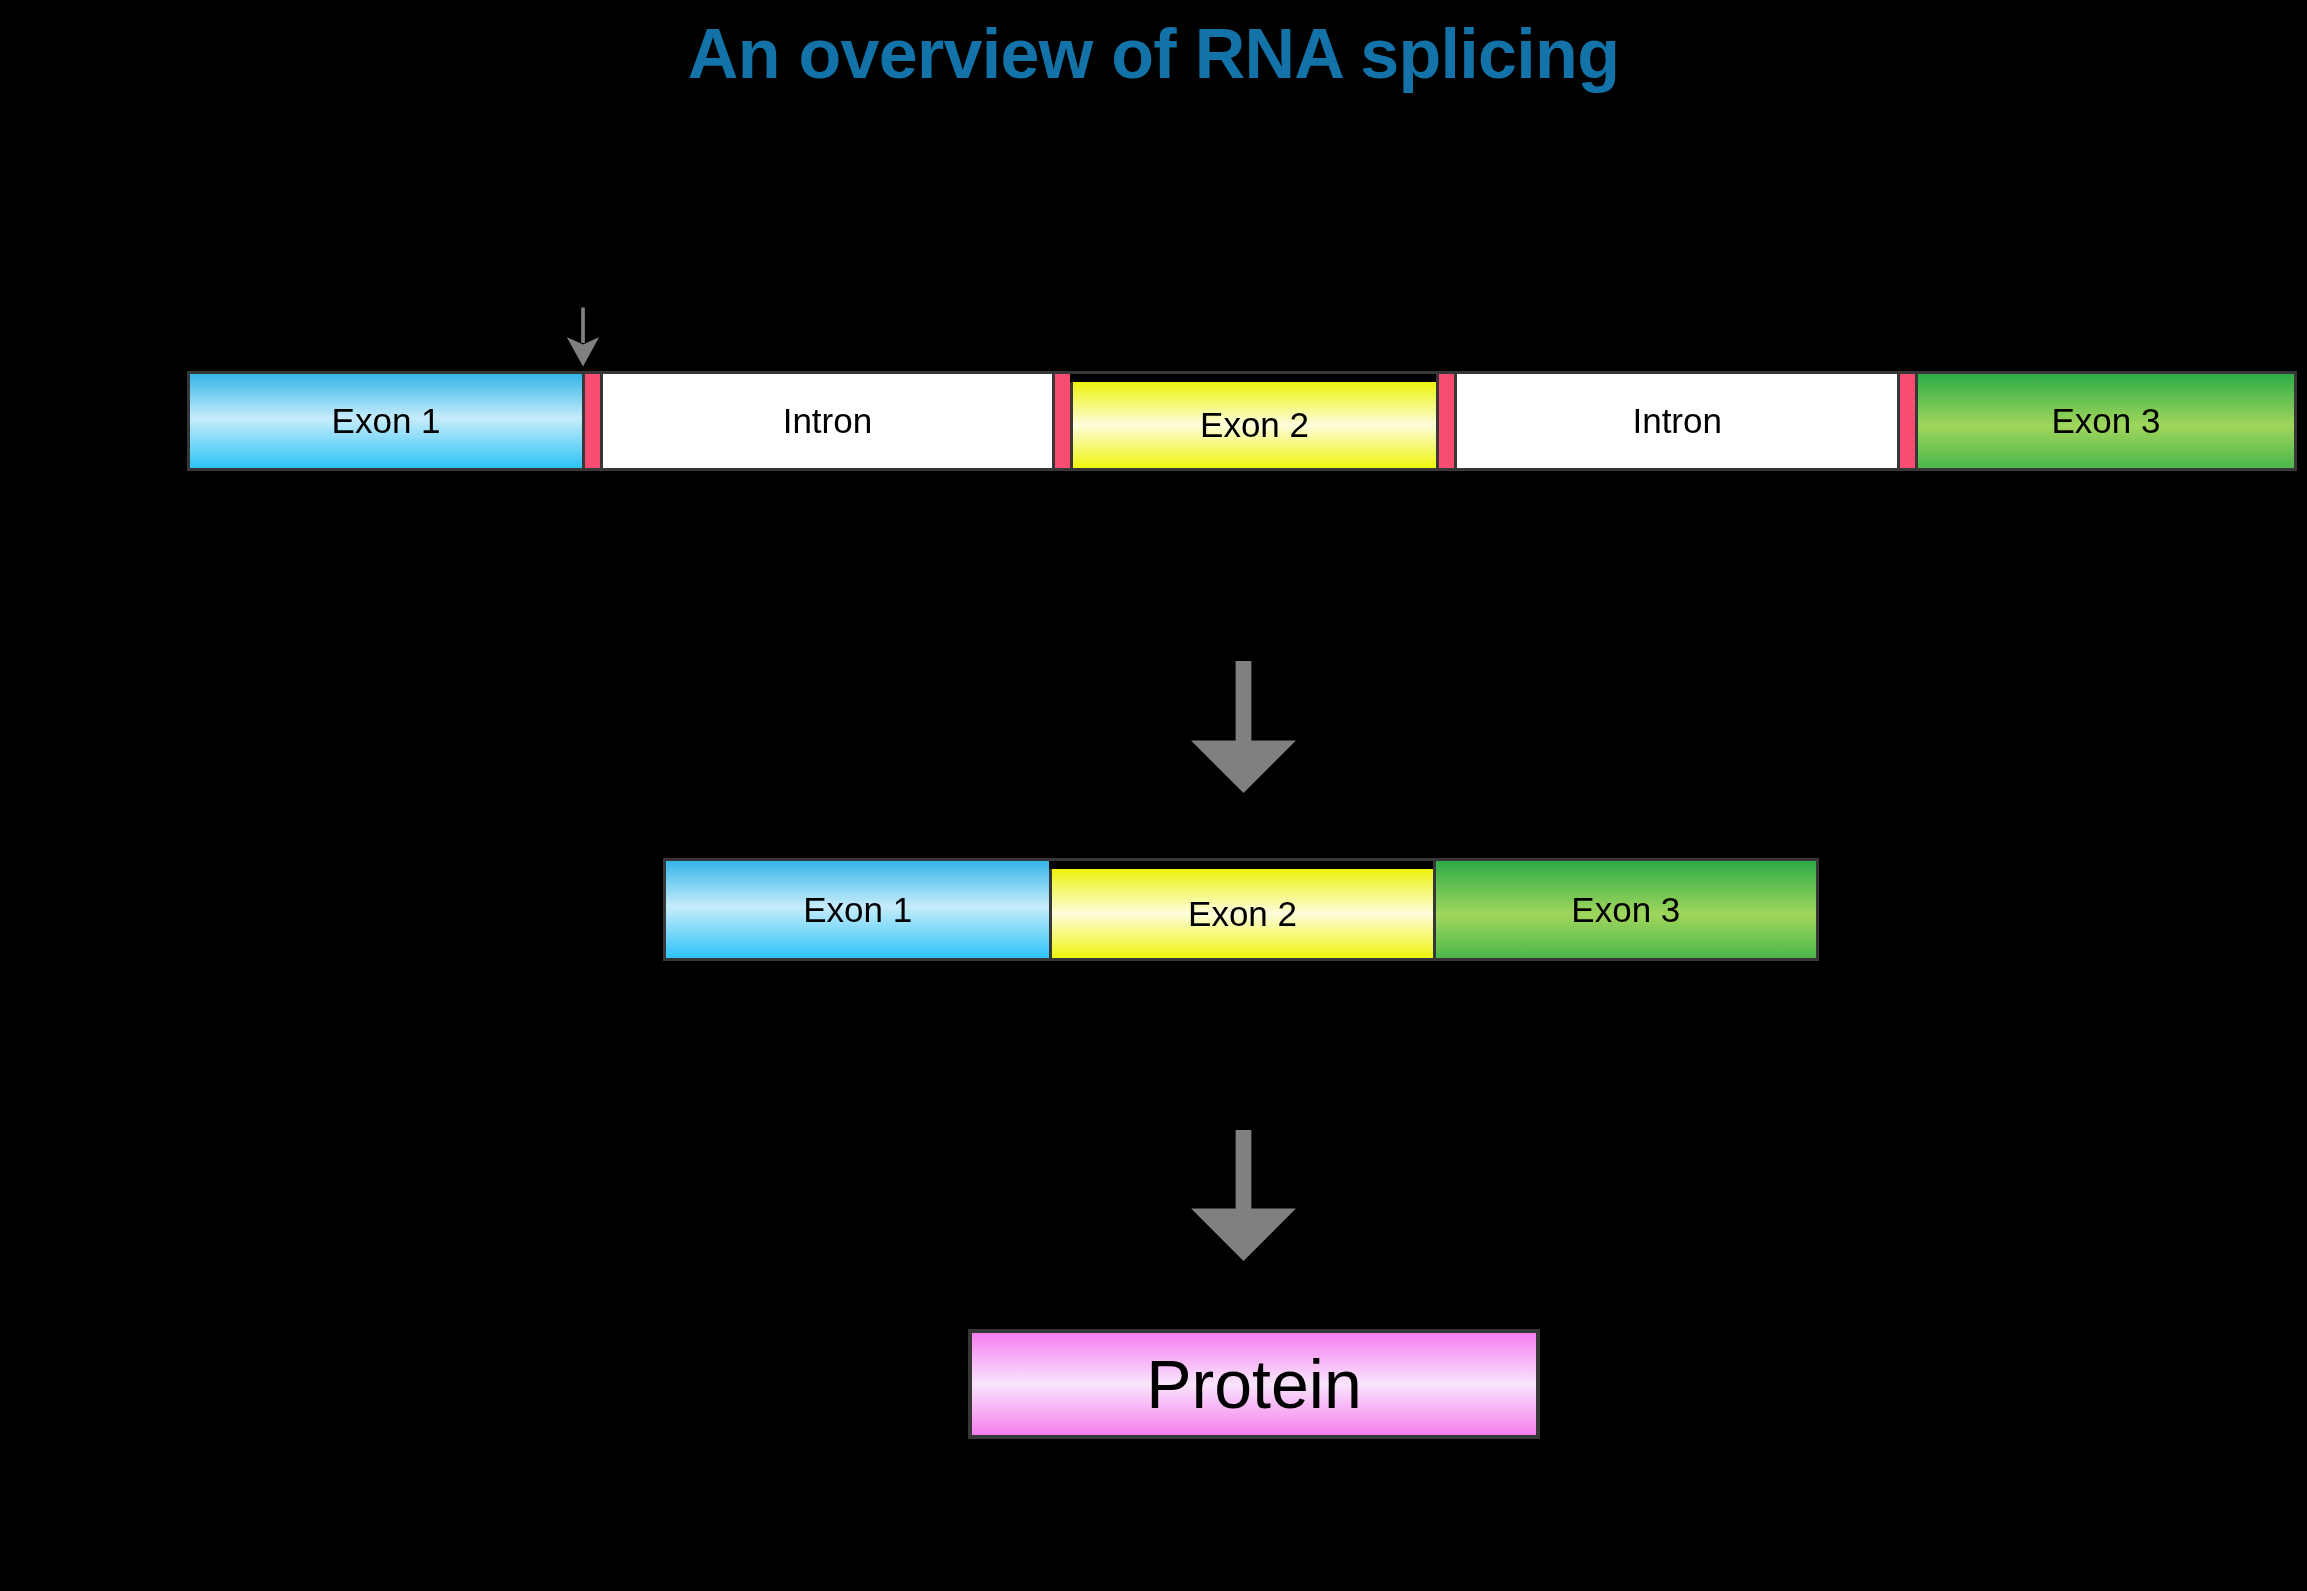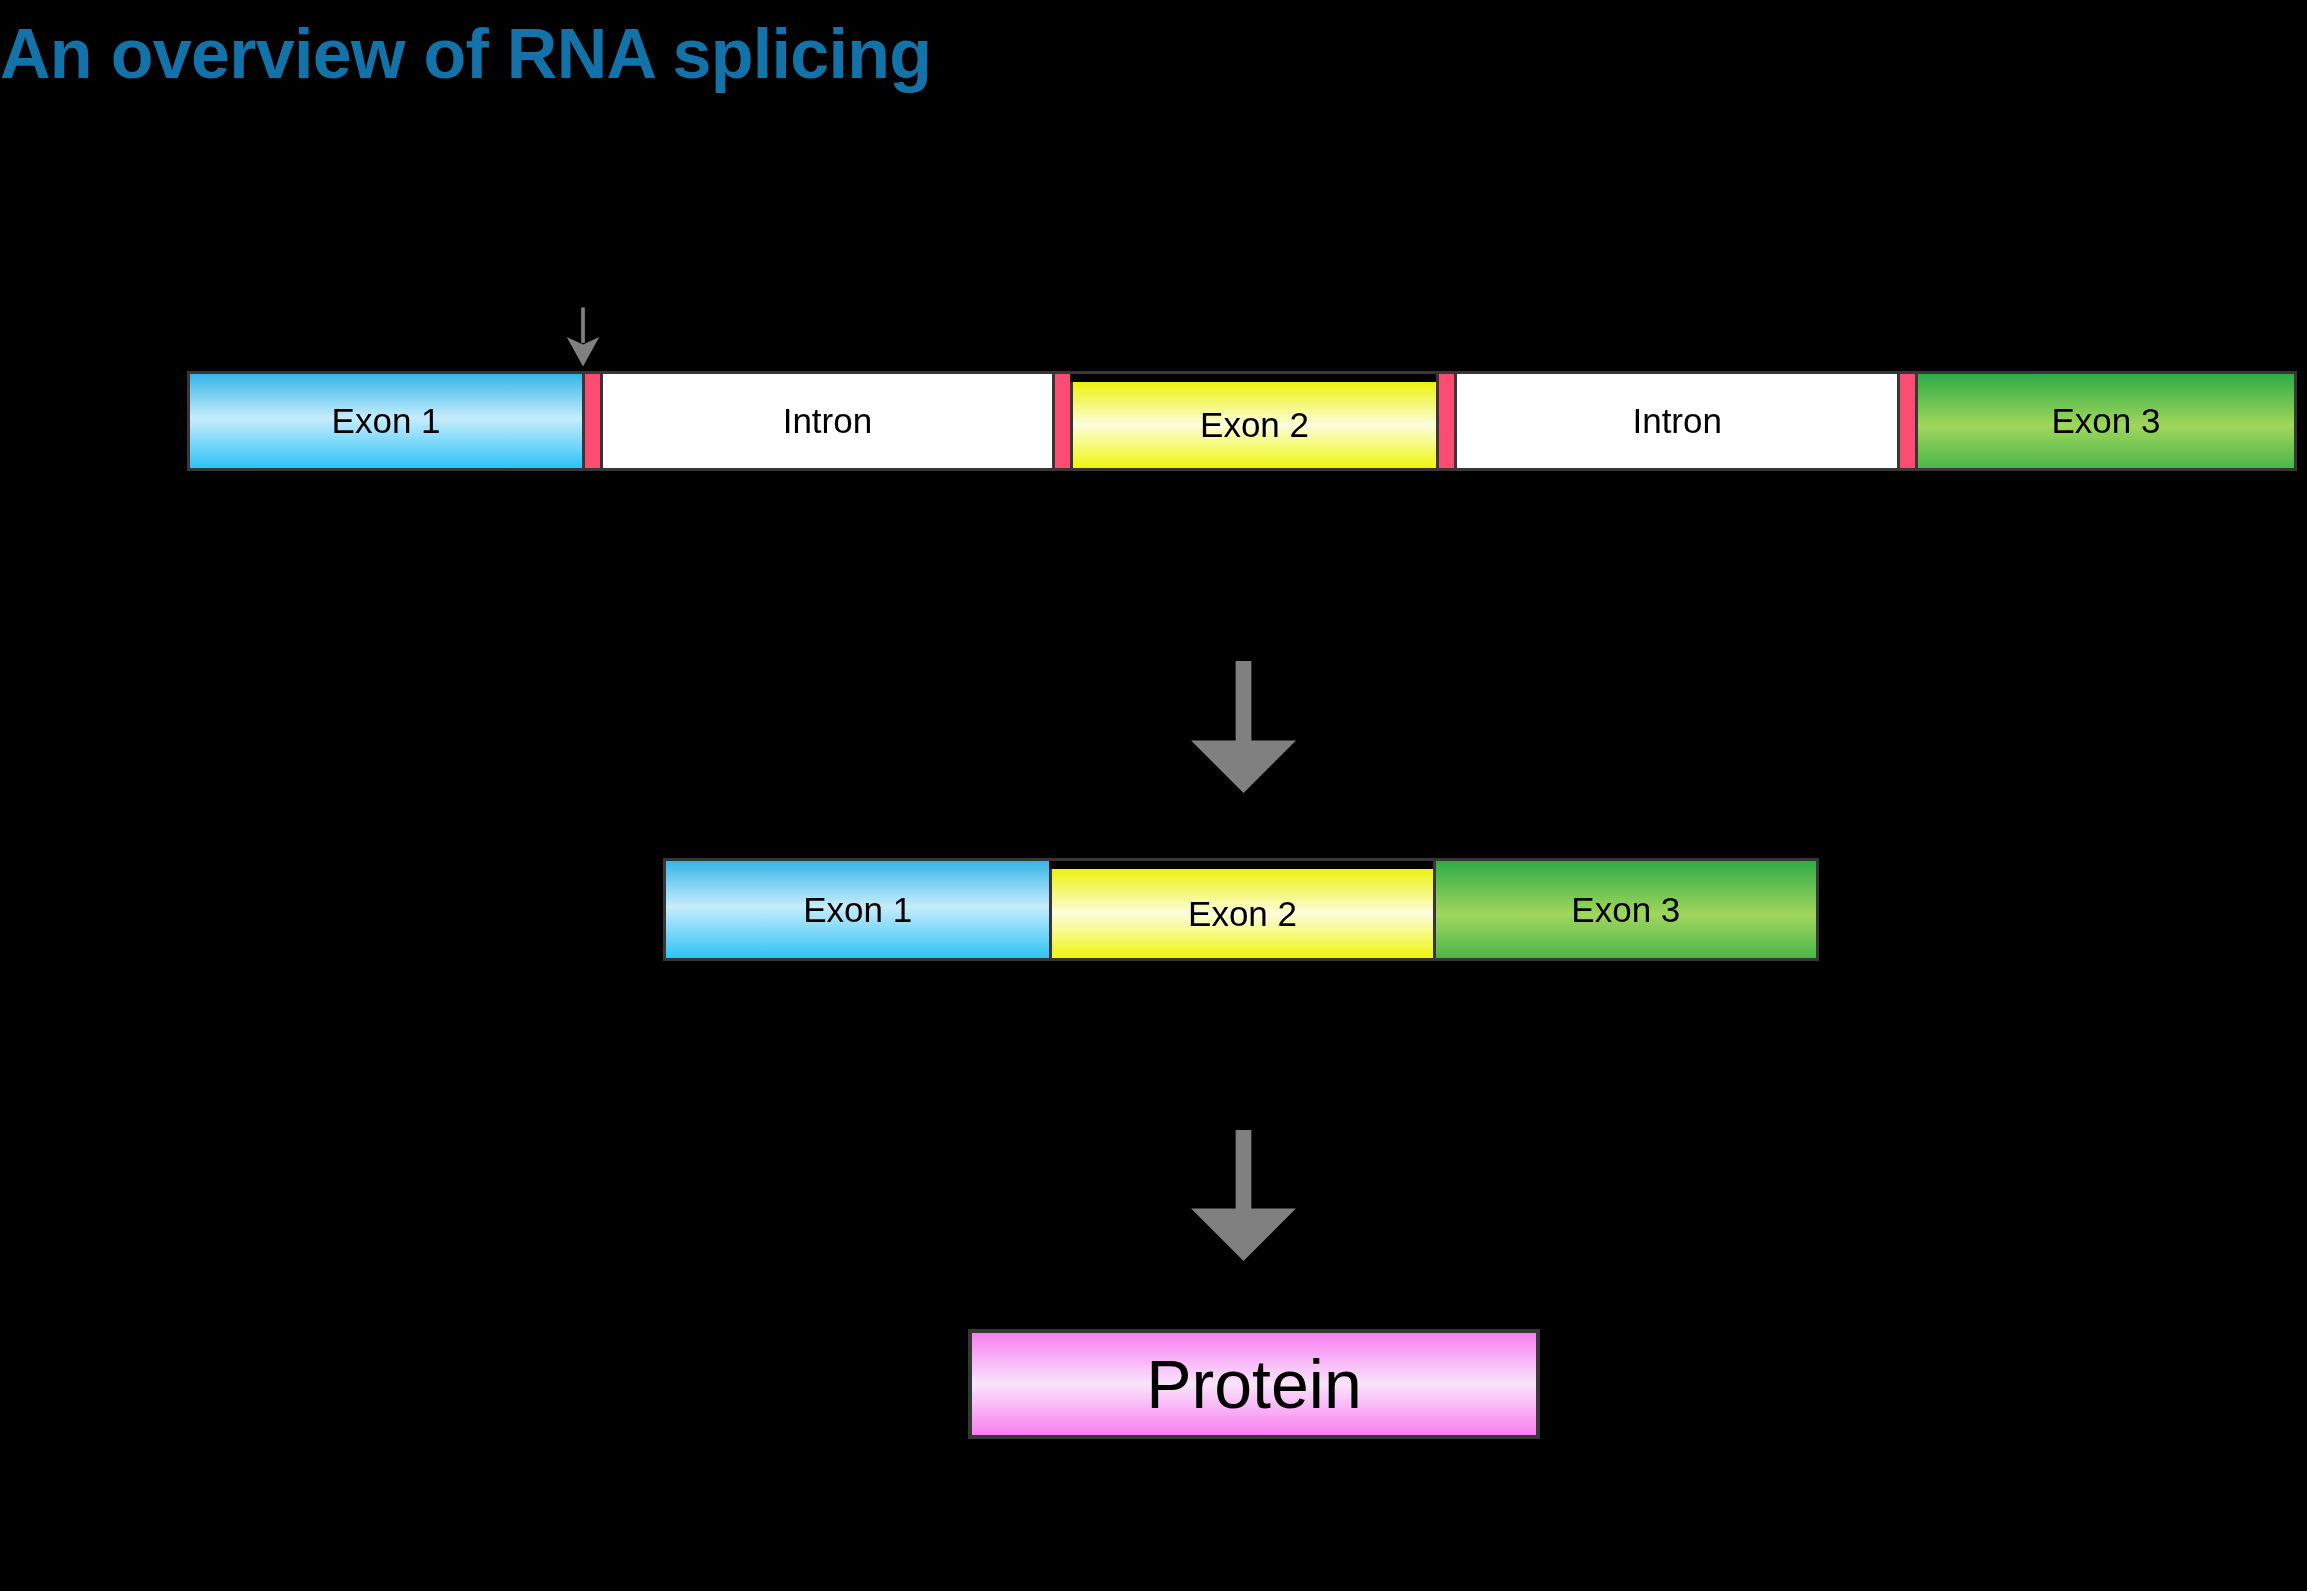--- a/index.html
+++ b/index.html
@@ -8,21 +8,21 @@
     width: 2307px;
     height: 1591px;
     background: var(--background, #000);
     overflow: hidden;
     font-family: "Liberation Sans", sans-serif;
   }
   .title {
     position: absolute;
     left: 0; right: 0;
     top: 13.5px;
-    text-align: left;
+    text-align: center;
     font-size: 70px;
     line-height: 1.15;
     font-weight: bold;
     letter-spacing: -0.7px;
     color: var(--title);
   }
   .bar {
     position: absolute;
     display: flex;
     border: 3.7px solid var(--border);

